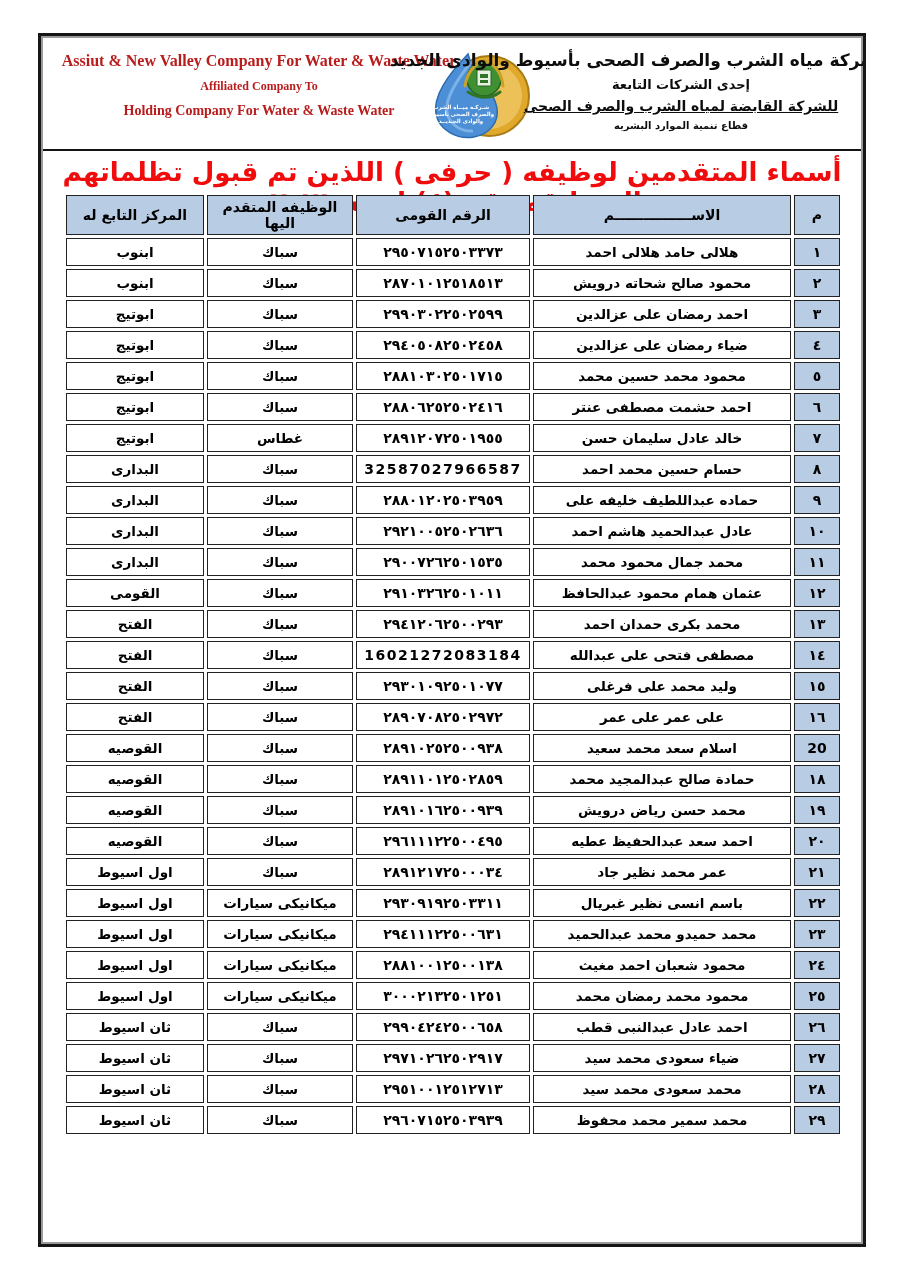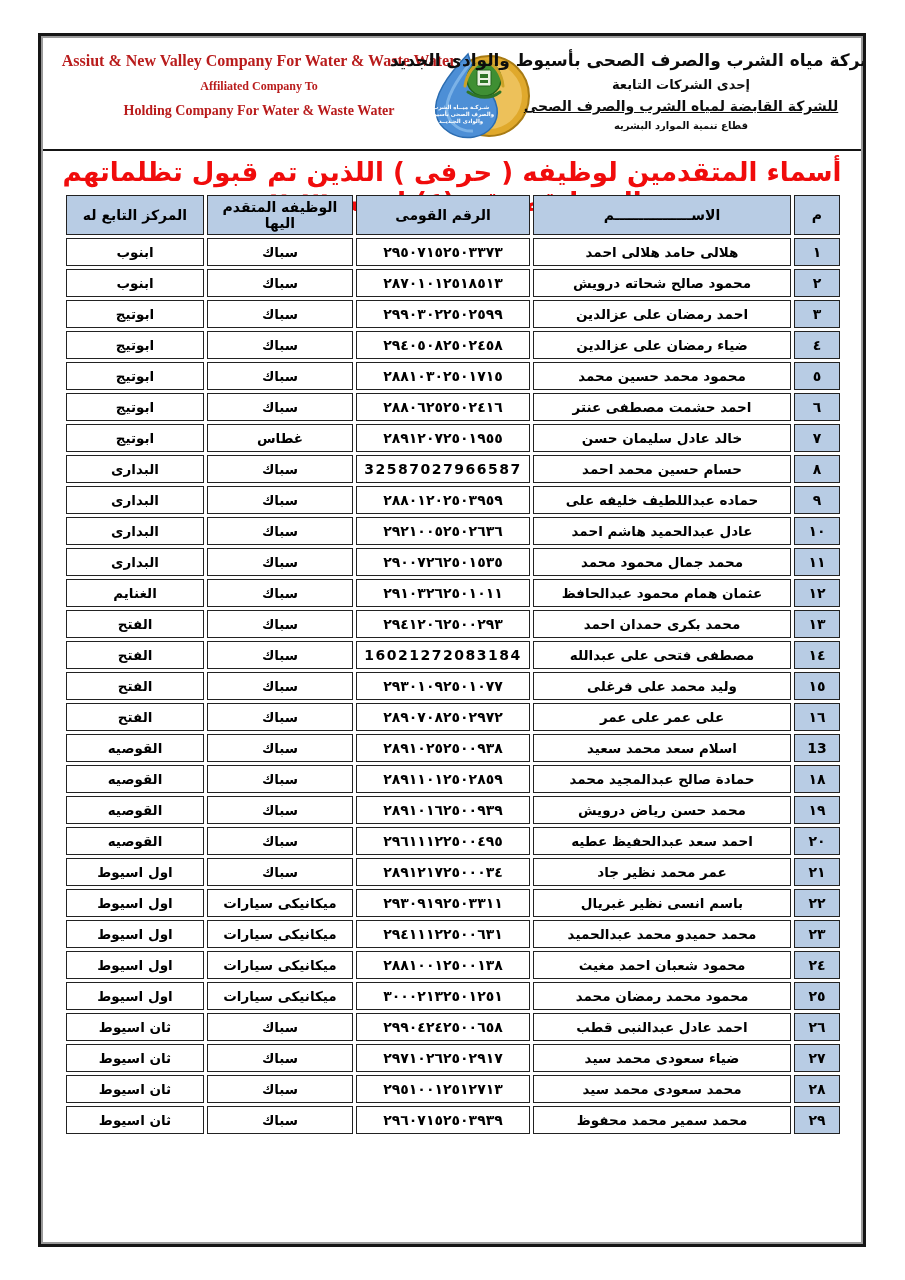--- a/index.html
+++ b/index.html
@@ -193,21 +193,21 @@
           <td class="name">محمد جمال محمود محمد</td>
           <td class="id">٢٩٠٠٧٢٦٢٥٠١٥٣٥</td>
           <td class="job">سباك</td>
           <td class="center">البدارى</td>
         </tr>
         <tr>
           <td class="num">١٢</td>
           <td class="name">عثمان همام محمود عبدالحافظ</td>
           <td class="id">٢٩١٠٣٢٦٢٥٠١٠١١</td>
           <td class="job">سباك</td>
-          <td class="center">الغنايم</td>
+          <td class="center">القومى</td>
         </tr>
         <tr>
           <td class="num">١٣</td>
           <td class="name">محمد بكرى حمدان احمد</td>
           <td class="id">٢٩٤١٢٠٦٢٥٠٠٢٩٣</td>
           <td class="job">سباك</td>
           <td class="center">الفتح</td>
         </tr>
         <tr>
           <td class="num">١٤</td>
@@ -224,21 +224,21 @@
           <td class="center">الفتح</td>
         </tr>
         <tr>
           <td class="num">١٦</td>
           <td class="name">على عمر على عمر</td>
           <td class="id">٢٨٩٠٧٠٨٢٥٠٢٩٧٢</td>
           <td class="job">سباك</td>
           <td class="center">الفتح</td>
         </tr>
         <tr>
-          <td class="num">13</td>
+          <td class="num">20</td>
           <td class="name">اسلام سعد محمد سعيد</td>
           <td class="id">٢٨٩١٠٢٥٢٥٠٠٩٣٨</td>
           <td class="job">سباك</td>
           <td class="center">القوصيه</td>
         </tr>
         <tr>
           <td class="num">١٨</td>
           <td class="name">حمادة صالح عبدالمجيد محمد</td>
           <td class="id">٢٨٩١١٠١٢٥٠٢٨٥٩</td>
           <td class="job">سباك</td>

